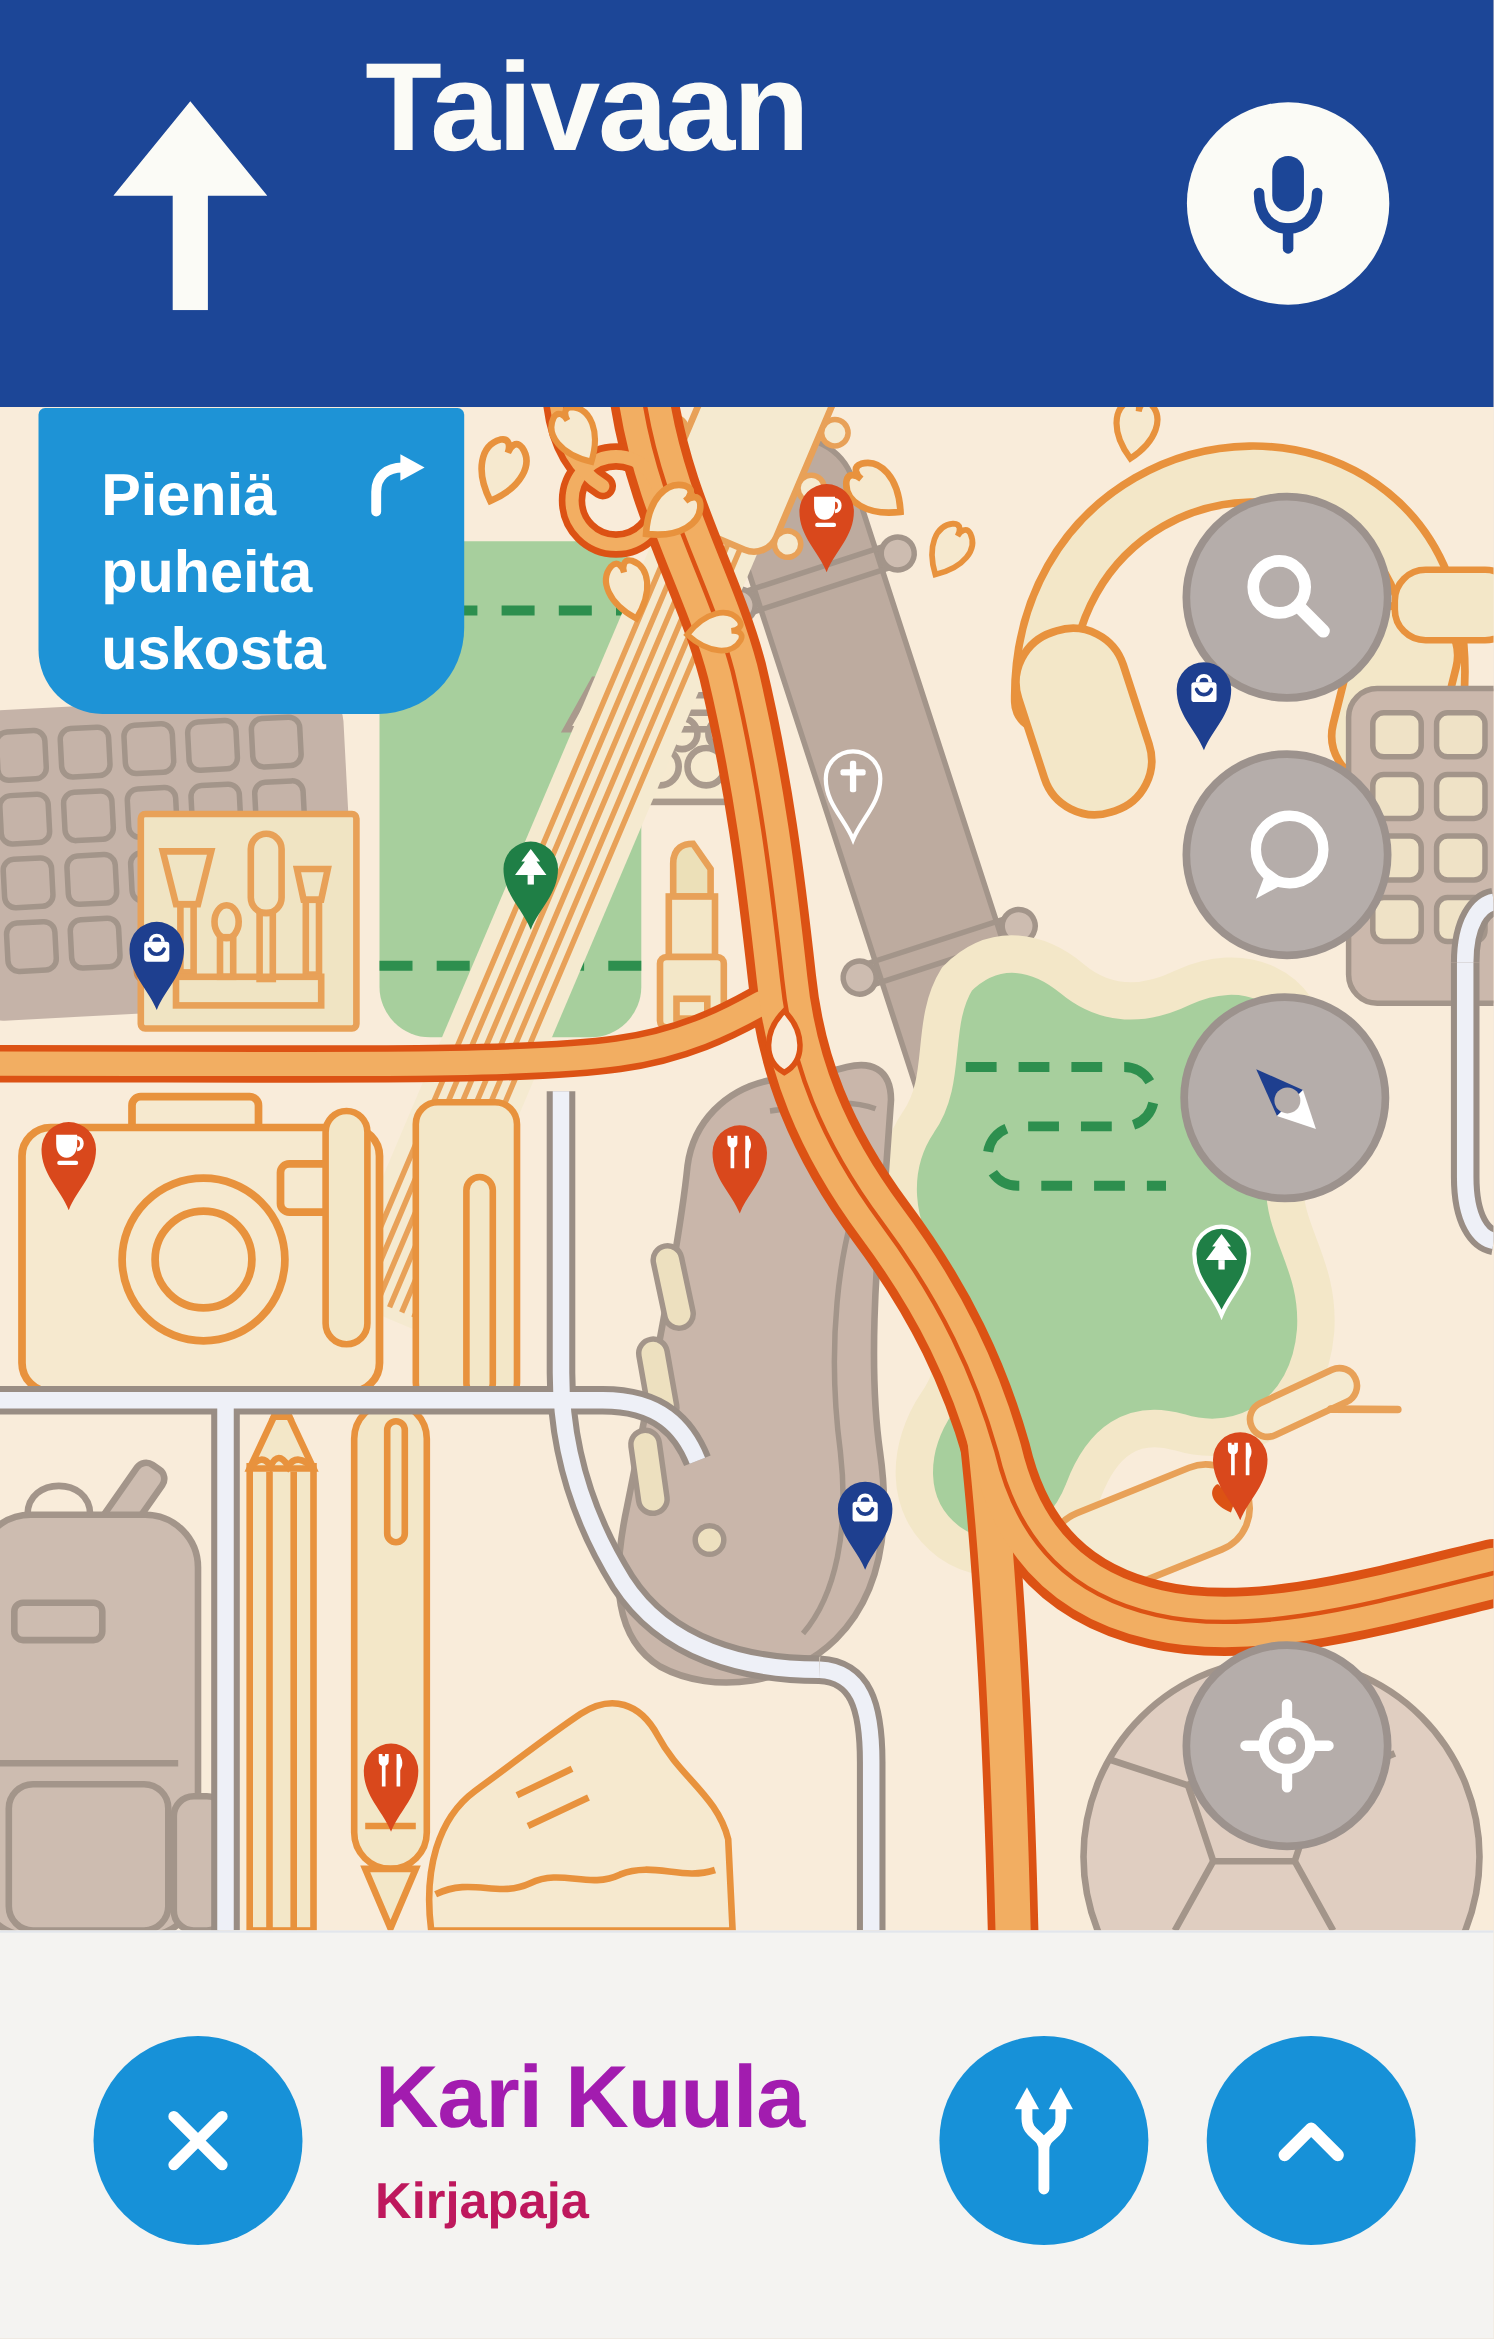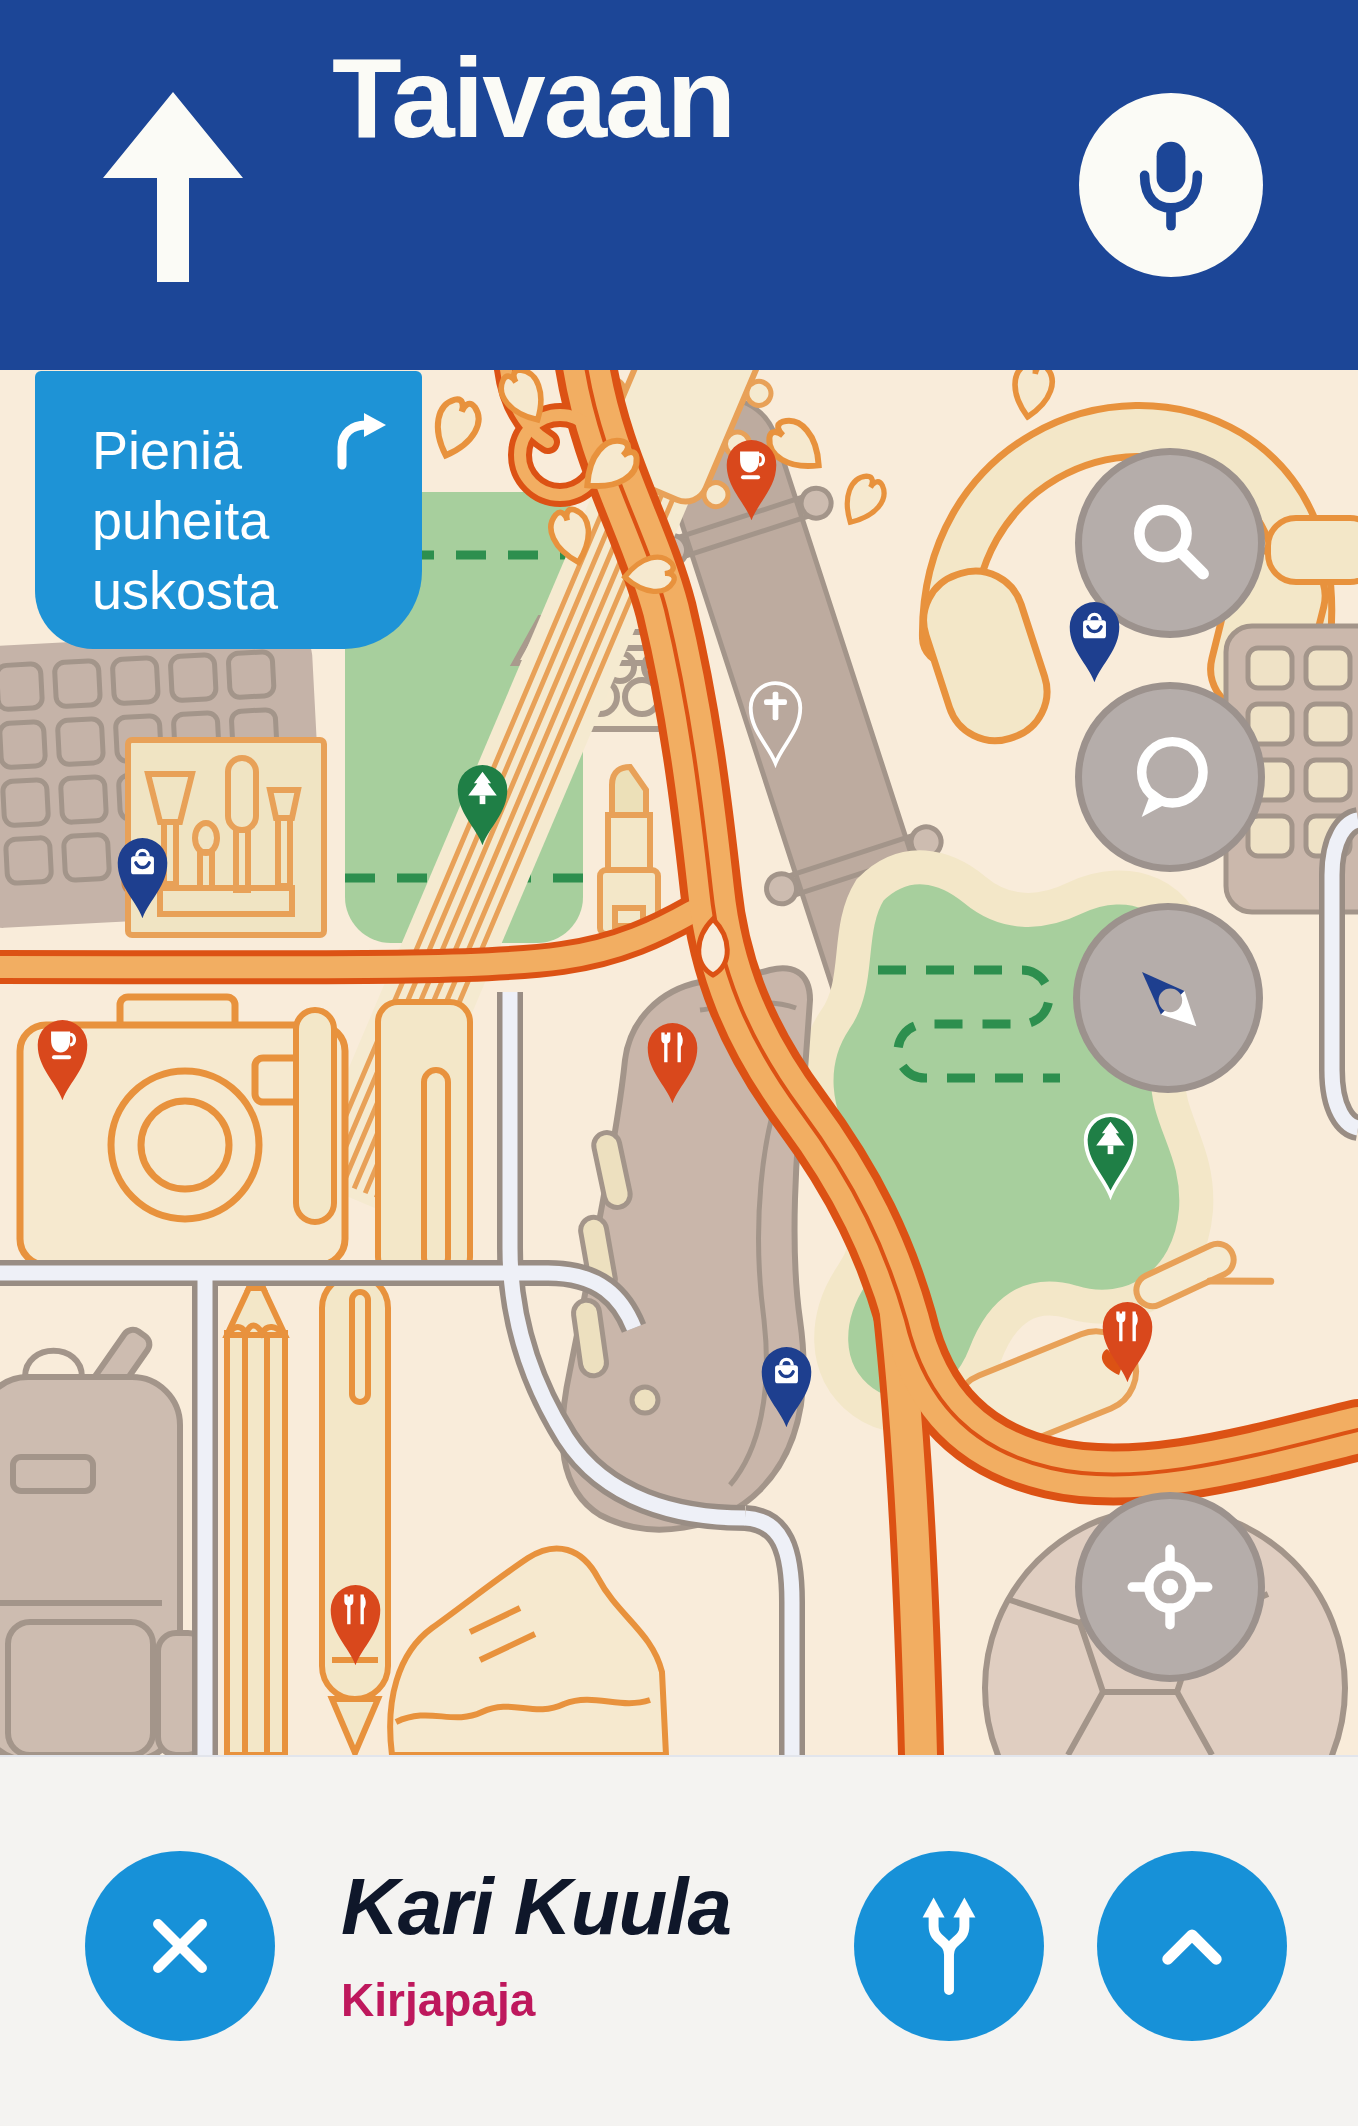--- a/index.html
+++ b/index.html
@@ -10,21 +10,21 @@
   .header{position:absolute;left:0;top:0;width:1358px;height:370px;background:#1c4697;}
   .up-arrow{position:absolute;left:103px;top:90px;width:140px;height:192px;}
   .title{position:absolute;left:332px;top:44px;color:#fbfbf6;font-weight:bold;
     font-size:114px;line-height:108px;letter-spacing:-2px;}
   .mic-btn{position:absolute;left:1079px;top:93px;width:184px;height:184px;border-radius:50%;
     background:#fbfbf6;display:flex;align-items:center;justify-content:center;}
   .mic-btn svg{width:120px;height:120px;}
   
   .bubble{position:absolute;left:35px;top:371px;width:387px;height:278px;background:#1e93d6;
     border-radius:6px 6px 78px 58px;box-sizing:border-box;padding:44px 0 12px 57px;
-    color:#ffffff;font-weight:normal;font-size:54px;line-height:70px;}
+    color:#ffffff;font-weight:bold;font-size:54px;line-height:70px;}
   .turn{position:absolute;right:34px;top:40px;width:60px;height:60px;}
   
   .map{position:absolute;left:0;top:370px;width:1358px;height:1385px;}
   .overlay{position:absolute;left:0;top:0;width:1358px;height:2126px;pointer-events:none;}
   .map-btn{position:absolute;width:190px;height:190px;border-radius:50%;background:#b5adaa;
     border:7px solid #9c928d;box-sizing:border-box;display:flex;align-items:center;justify-content:center;
     pointer-events:auto;}
   .map-btn svg{width:118px;height:118px;}
   .pin{position:absolute;width:61px;height:92px;pointer-events:auto;}
   .pin svg{width:61px;height:92px;overflow:visible;}
@@ -472,21 +472,21 @@
       </div>
     </div>
 
   <div class="bottombar" style="background: rgb(244, 243, 241);">
     <div class="circle-btn close" style="background: rgb(23, 145, 216);">
       <svg viewBox="0 0 100 100">
         <path d="M30 30 L70 70 M70 30 L30 70" stroke="#fff" stroke-width="9" stroke-linecap="round"></path>
       </svg>
     </div>
     <div class="who">
-      <div class="author" style="color: #0f172a; font-style: italic;">Kari Kuula</div>
+      <div class="author" style="color: #a21caf;">Kari Kuula</div>
       <div class="publisher" style="color: #be185d;">Kirjapaja</div>
     </div>
     <div class="circle-btn route" style="background: rgb(23, 145, 216);">
       <svg viewBox="0 0 100 100">
         <path d="M50 90 V58 M50 58 C50 44 36 46 36 32 V24 M50 58 C50 44 64 46 64 32 V24" fill="none" stroke="#fff" stroke-width="9" stroke-linecap="round"></path>
         <polygon points="36,6 26,24 46,24" fill="#fff"></polygon>
         <polygon points="64,6 54,24 74,24" fill="#fff"></polygon>
       </svg>
     </div>
     <div class="circle-btn expand" style="background: rgb(23, 145, 216);">

